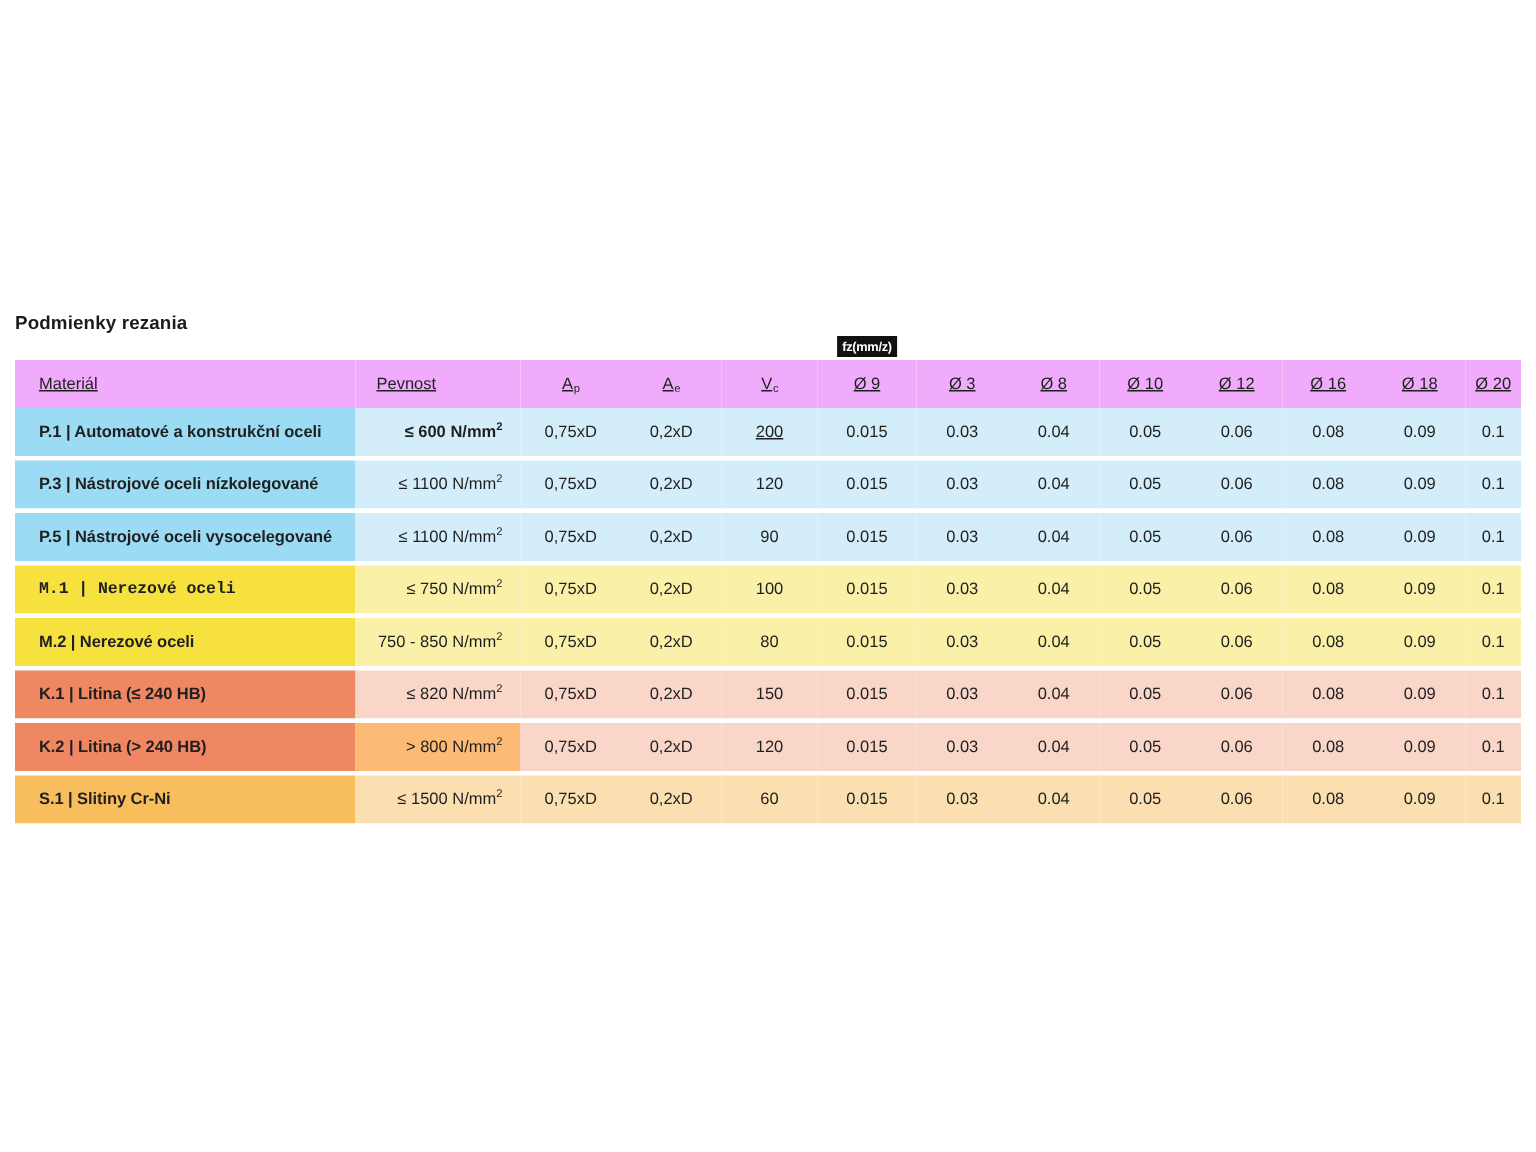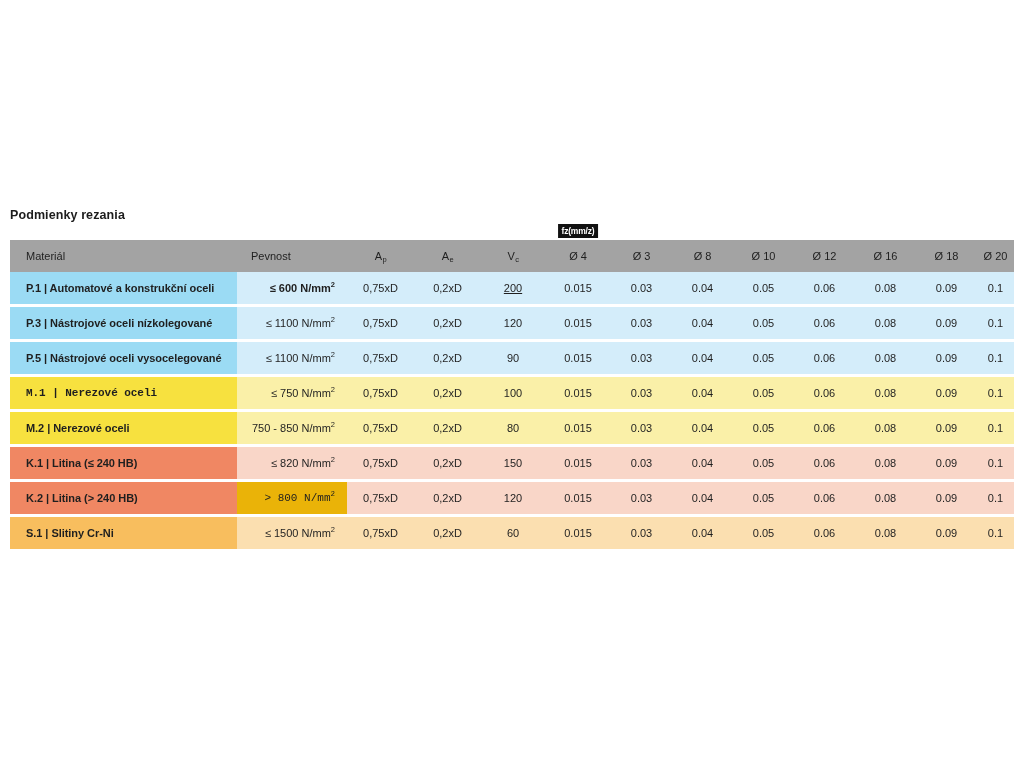--- a/index.html
+++ b/index.html
@@ -55,27 +55,28 @@
     padding: 0;
     margin: 0;
     font-size: 11px;
     color: #1f1f1f;
     vertical-align: middle;
   }
 
   
   thead th {
     height: 32px;
-    background: #a3a3a3;
+    background: #f0abfc;
     color: #5a5a5a;
     font-size: 10.5px;
     font-weight: normal;
     text-align: center;
     position: relative;
     white-space: nowrap;
+    text-decoration: underline;
   }
   thead th.h-mat {
     text-align: left;
     padding-left: 16px;
   }
   thead th.h-str {
     text-align: left;
     padding-left: 14px;
   }
   thead th sub {
@@ -153,21 +154,21 @@
       </colgroup>
       <thead>
         <tr>
           <th class="h-mat">Materiál</th>
           <th class="h-str">Pevnost</th>
           <th><span>A</span><sub>p</sub></th>
           <th><span>A</span><sub>e</sub></th>
           <th><span>V</span><sub>c</sub></th>
           <th class="fz-anchor">
             <span class="fz-badge">fz(mm/z)</span>
-            <span>Ø 4</span>
+            <span>Ø 9</span>
           </th>
           <th>Ø 3</th>
           <th>Ø 8</th>
           <th>Ø 10</th>
           <th>Ø 12</th>
           <th>Ø 16</th>
           <th>Ø 18</th>
           <th>Ø 20</th>
           <th></th>
         </tr>
@@ -282,21 +283,21 @@
             <td style="background: rgb(249, 214, 200);">0.08</td>
             <td style="background: rgb(249, 214, 200);">0.09</td>
             <td style="background: rgb(249, 214, 200);">0.1</td>
             <td style="background: rgb(249, 214, 200);"></td>
           </tr>
           <tr class="gap-row">
             <td colspan="14"></td>
           </tr>
           <tr>
             <td class="c-mat" style="background: rgb(240, 135, 99);">K.2 | Litina (&gt; 240 HB)</td>
-            <td class="c-str" style="background: #eab308; font-family: Liberation Mono, monospace;">&gt; 800 N/mm<sup>2</sup></td>
+            <td class="c-str" style="background: #fdba74;">&gt; 800 N/mm<sup>2</sup></td>
             <td style="background: rgb(249, 214, 200);">0,75xD</td>
             <td style="background: rgb(249, 214, 200);">0,2xD</td>
             <td style="background: rgb(249, 214, 200);">120</td>
             <td style="background: rgb(249, 214, 200);">0.015</td>
             <td style="background: rgb(249, 214, 200);">0.03</td>
             <td style="background: rgb(249, 214, 200);">0.04</td>
             <td style="background: rgb(249, 214, 200);">0.05</td>
             <td style="background: rgb(249, 214, 200);">0.06</td>
             <td style="background: rgb(249, 214, 200);">0.08</td>
             <td style="background: rgb(249, 214, 200);">0.09</td>

